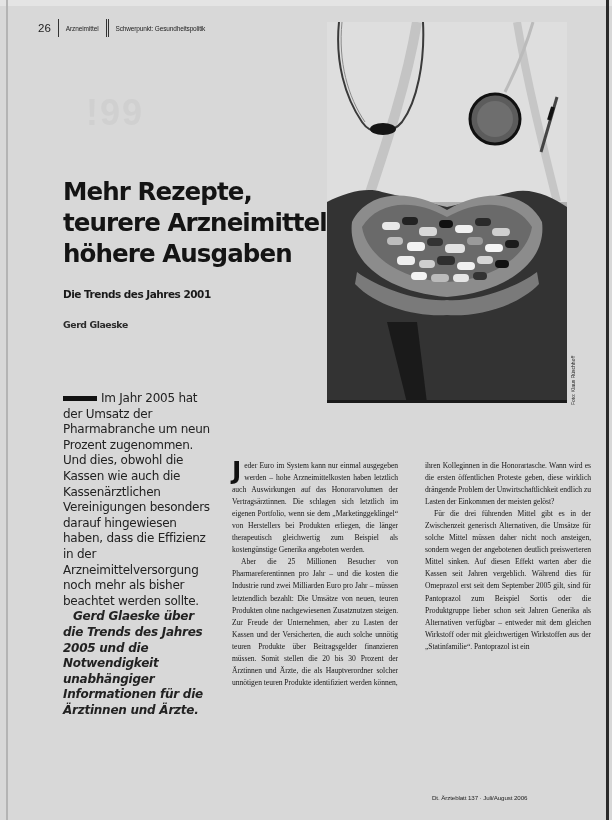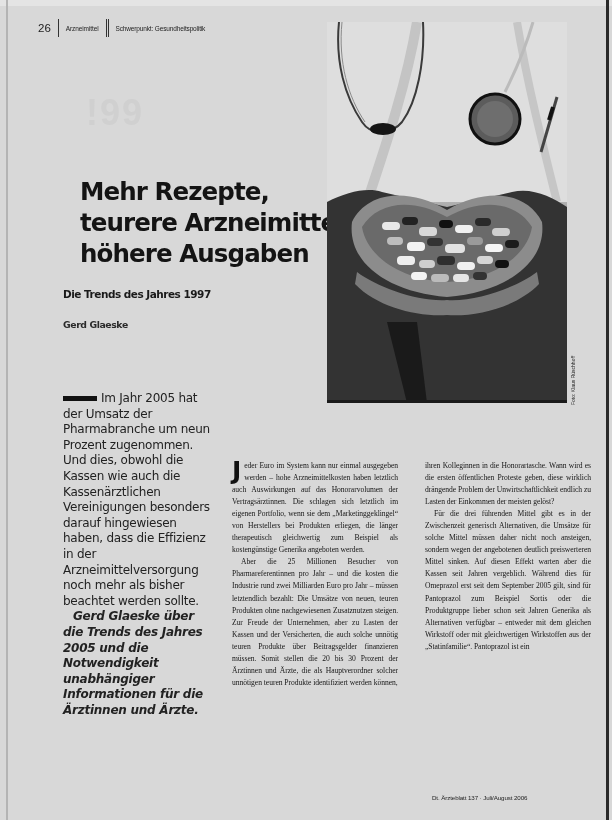--- a/index.html
+++ b/index.html
@@ -21,21 +21,21 @@
   .rh-sep.double { width: 3px; border-left: 1px solid #333; border-right: 1px solid #333; background: transparent; height: 18px; box-sizing: border-box; }
   .rh-section { font-family: "Liberation Sans", sans-serif; font-size: 6.5px; color: #222; padding: 0 7px; letter-spacing: -0.1px; }
   .rh-topic { font-family: "Liberation Sans", sans-serif; font-size: 6.5px; color: #222; padding: 0 7px; letter-spacing: -0.15px; }
 
   
   .ghost-mark { position: absolute; left: 86px; top: 92px; font-family: "Liberation Sans", sans-serif; font-size: 36px; font-weight: bold; color: #d0d0d0; letter-spacing: 2px; }
 
   
   .headline { position: absolute; left: 63px; top: 176px; width: 280px; margin: 0;
     font-family: "DejaVu Sans", sans-serif; font-weight: bold; font-size: 24.5px; line-height: 31px; letter-spacing: -0.9px; color: #141414; }
-  .headline span { display: block; white-space: nowrap; margin-left: 17px; }
+  .headline span { display: block; white-space: nowrap; }
   .subheadline { position: absolute; left: 63px; top: 288px; margin: 0;
     font-family: "DejaVu Sans", sans-serif; font-weight: bold; font-size: 10.5px; letter-spacing: -0.5px; color: #1a1a1a; white-space: nowrap; }
   .author { position: absolute; left: 63px; top: 319px; margin: 0;
     font-family: "DejaVu Sans", sans-serif; font-weight: bold; font-size: 9.3px; letter-spacing: -0.4px; color: #2a2a2a; }
 
   
   .photo { position: absolute; left: 327px; top: 22px; width: 240px; height: 381px; overflow: hidden;
     background: linear-gradient(180deg, #e2e2e2 0%, #d4d4d4 40%, #6a6a6a 62%, #2c2c2c 80%, #3a3a3a 100%); }
   .photo svg { position: absolute; left: 0; top: 0; }
   .photo-credit { position: absolute; left: 570px; top: 335px; width: 8px; height: 70px;
@@ -75,21 +75,21 @@
   <span class="rh-topic">Schwerpunkt: Gesundheitspolitik</span>
 </div>
 
 <div class="ghost-mark">!99</div>
 
 <h1 class="headline">
   <span>Mehr Rezepte,</span>
   <span>teurere Arzneimittel,</span>
   <span>höhere Ausgaben</span>
 </h1>
-<h2 class="subheadline">Die Trends des Jahres 1997</h2>
+<h2 class="subheadline">Die Trends des Jahres 2001</h2>
 <p class="author">Gerd Glaeske</p>
 
 <div class="photo">
   <svg width="240" height="381" viewBox="0 0 240 381">
 
     <path d="M0 0 L240 0 L240 180 L0 180 Z" fill="#dedede"></path>
     <path d="M90 0 C 80 60, 60 120, 40 180" stroke="#c4c4c4" stroke-width="10" fill="none"></path>
     <path d="M190 0 C 200 60, 215 120, 230 180" stroke="#c6c6c6" stroke-width="8" fill="none"></path>
 
     <path d="M12 0 C 8 40, 18 75, 35 100 C 45 115, 65 112, 75 100 C 90 80, 98 40, 96 0" stroke="#3a3a3a" stroke-width="2" fill="none"></path>

